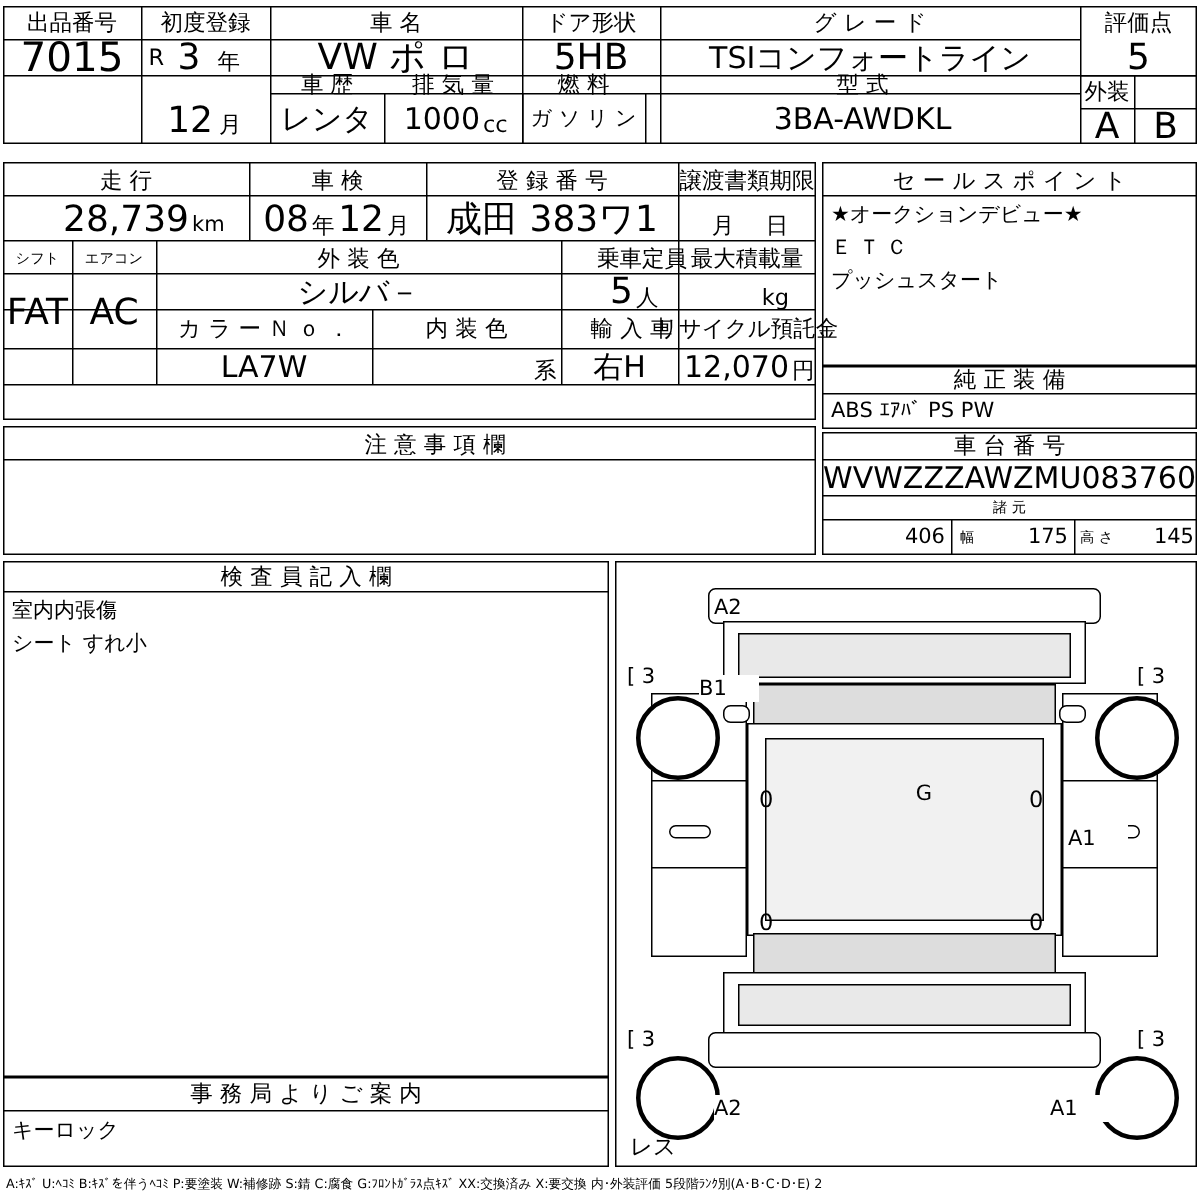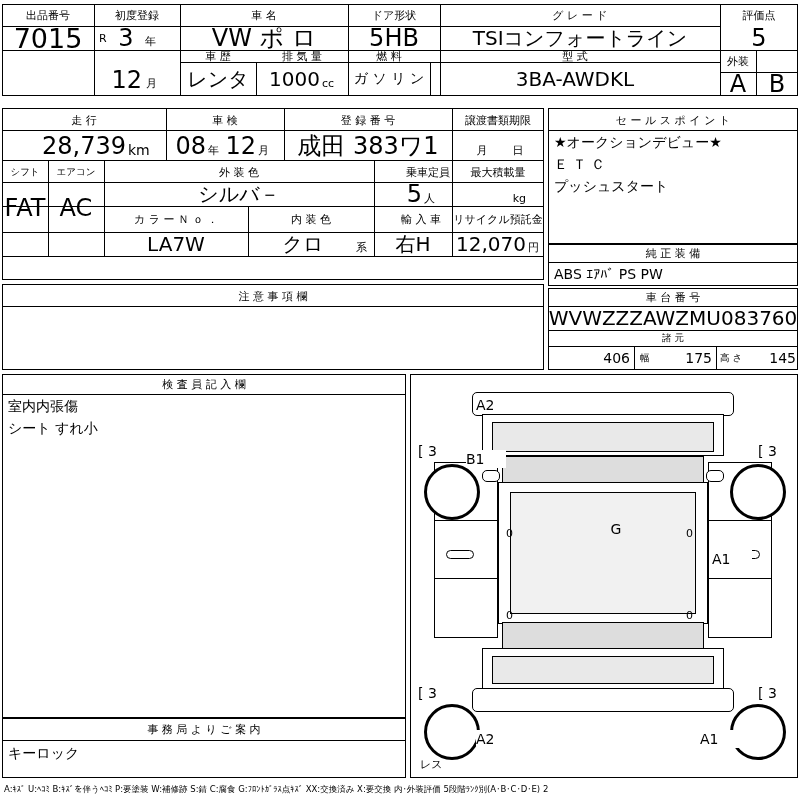--- a/index.html
+++ b/index.html
@@ -5,21 +5,21 @@
   html,body{margin:0;padding:0;background:#ffffff;}
   body{
     width:800px;height:800px;
     font-family:"DejaVu Sans","Liberation Sans",sans-serif;
     color:#000;
     -webkit-font-smoothing:none;
   }
   .sheet{position:relative;width:800px;height:800px;box-sizing:border-box;}
   .bx{position:absolute;box-sizing:border-box;border:1px solid #000;}
   .lbl{position:absolute;box-sizing:border-box;display:flex;align-items:center;justify-content:center;white-space:nowrap;}
-  .small{font-size:11px;}
+  .small{font-size:15px;}
   .tiny{font-size:9.5px;}
   .mid{font-size:14px;}
   .big{font-size:20px;}
   .huge{font-size:24px;}
   .xhuge{font-size:27px;}
   .lft{justify-content:flex-start;}
   .rgt{justify-content:flex-end;}
   .vline{position:absolute;background:#000;width:1px;}
   .hline{position:absolute;background:#000;height:1px;}
   .diagram{position:absolute;}
@@ -133,42 +133,41 @@
   <div class="lbl huge rgt" style="left:374px;top:182px;width:48px;height:24px;">5</div>
   <div class="lbl small lft" style="left:424px;top:190px;width:24px;height:16px;">人</div>
   <div class="lbl small rgt" style="left:452px;top:190px;width:74px;height:16px;">kg</div>
 
   <div class="lbl small" style="left:104px;top:208px;width:144px;height:22px;">カ ラ ー Ｎ ｏ ．</div>
   <div class="lbl small" style="left:248px;top:208px;width:126px;height:22px;">内 装 色</div>
   <div class="lbl small" style="left:374px;top:208px;width:78px;height:22px;padding-left:16px;">輸 入 車</div>
   <div class="lbl small" style="left:452px;top:208px;width:92px;height:22px;">リサイクル預託金</div>
 
   <div class="lbl big" style="left:104px;top:232px;width:144px;height:24px;">LA7W</div>
-  <div class="lbl big" style="left:248px;top:232px;width:110px;height:24px;">クロ</div>
   <div class="lbl small lft" style="left:356px;top:238px;width:20px;height:18px;">系</div>
   <div class="lbl big" style="left:374px;top:232px;width:78px;height:24px;">右H</div>
   <div class="lbl big rgt" style="left:452px;top:232px;width:74px;height:24px;">12,070</div>
   <div class="lbl small lft" style="left:528px;top:238px;width:18px;height:18px;">円</div>
 
 
   <div class="bx" style="left:548px;top:108px;width:250px;height:136px;"></div>
   <div class="hline" style="left:548px;top:130px;width:250px;"></div>
   <div class="lbl small" style="left:548px;top:110px;width:250px;height:20px;">セ ー ル ス ポ イ ン ト</div>
   <div class="lbl mid lft" style="left:554px;top:132px;width:244px;height:22px;">★オークションデビュー★</div>
   <div class="lbl mid lft" style="left:554px;top:176px;width:244px;height:22px;">プッシュスタート</div>
   <div class="lbl mid lft" style="left:554px;top:154px;width:244px;height:22px;">Ｅ Ｔ Ｃ</div>
 
   <div class="bx" style="left:548px;top:244px;width:250px;height:42px;"></div>
   <div class="hline" style="left:548px;top:262px;width:250px;"></div>
   <div class="lbl small" style="left:548px;top:244px;width:250px;height:18px;">純 正 装 備</div>
   <div class="lbl mid lft" style="left:554px;top:262px;width:244px;height:24px;">ABS ｴｱﾊﾞ PS PW</div>
 
   <div class="bx" style="left:2px;top:284px;width:542px;height:86px;"></div>
   <div class="hline" style="left:2px;top:306px;width:542px;"></div>
-  <div class="lbl small" style="left:2px;top:286px;width:542px;height:20px;">注 意 事 項 欄</div>
+  <div class="lbl small" style="left:19px;top:286px;width:542px;height:20px;">注 意 事 項 欄</div>
 
   <div class="bx" style="left:548px;top:288px;width:250px;height:82px;"></div>
   <div class="hline" style="left:548px;top:306px;width:250px;"></div>
   <div class="hline" style="left:548px;top:330px;width:250px;"></div>
   <div class="hline" style="left:548px;top:346px;width:250px;"></div>
   <div class="vline" style="left:634px;top:346px;height:24px;"></div>
   <div class="vline" style="left:716px;top:346px;height:24px;"></div>
   <div class="lbl small" style="left:548px;top:288px;width:250px;height:18px;">車 台 番 号</div>
   <div class="lbl big" style="left:548px;top:306px;width:250px;height:24px;">WVWZZZAWZMU083760</div>
   <div class="lbl tiny" style="left:548px;top:330px;width:250px;height:16px;">諸 元</div>

